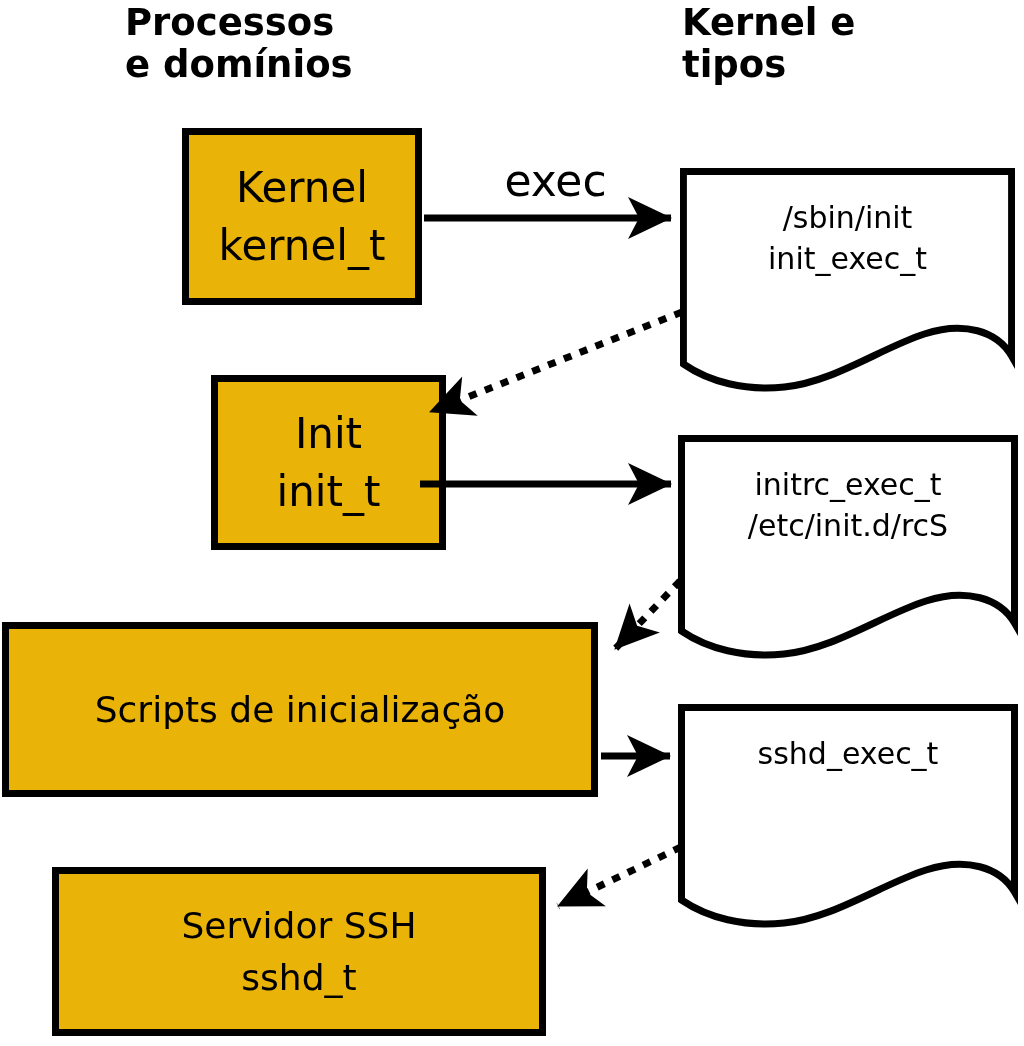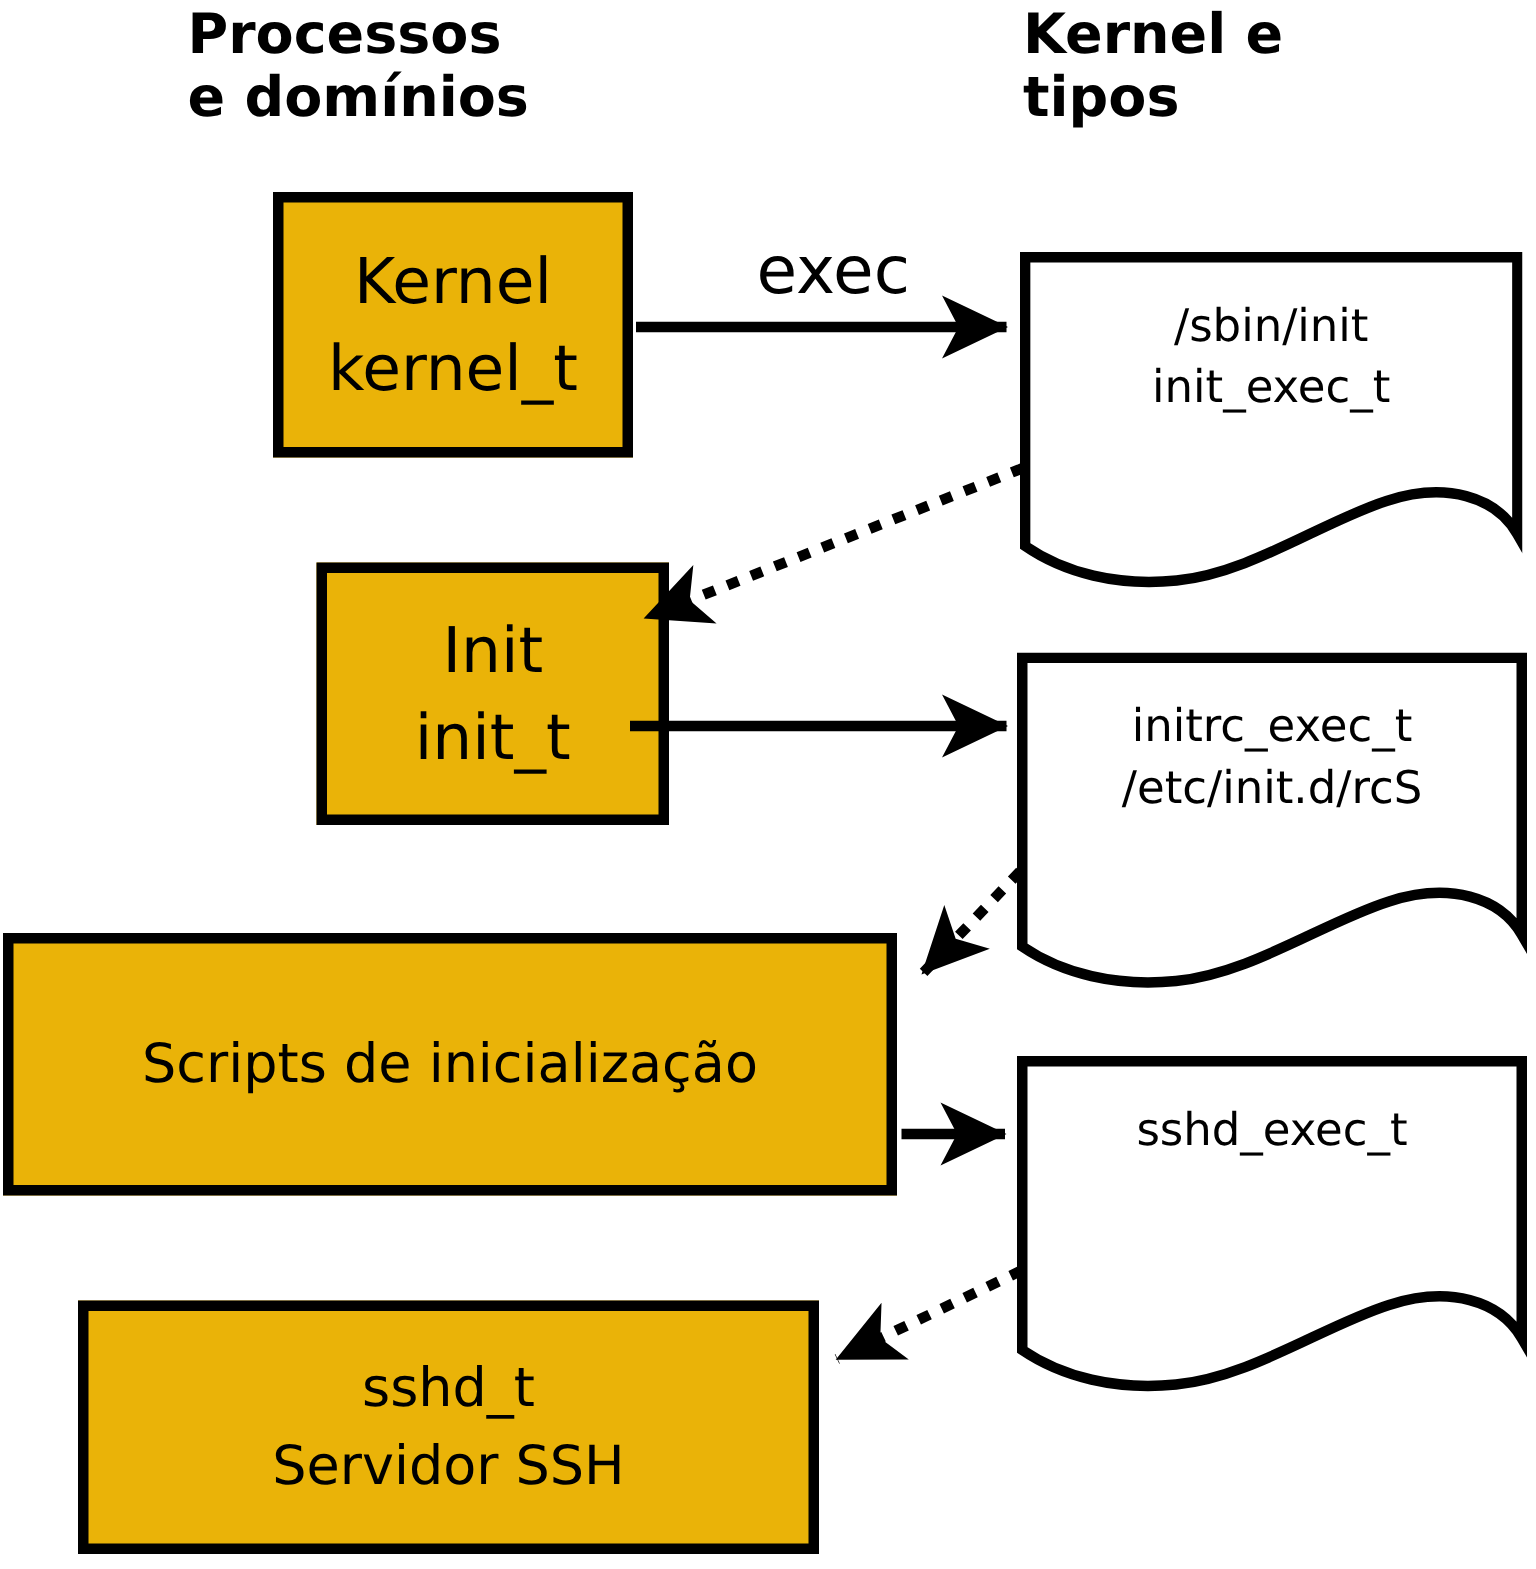--- a/index.html
+++ b/index.html
@@ -88,22 +88,22 @@
   <div>kernel_t</div>
 </div>
 <div class="pbox" id="box-init">
   <div>Init</div>
   <div>init_t</div>
 </div>
 <div class="pbox pbox-sm" id="box-scripts">
   <div>Scripts de inicialização</div>
 </div>
 <div class="pbox pbox-sm" id="box-servidor">
+  <div>Servidor SSH</div>
   <div>sshd_t</div>
-  <div>Servidor SSH</div>
 </div>
 
 <div class="doc" id="doc-sbin-init">
   <svg class="shape" viewBox="0 0 340 224" preserveAspectRatio="none">
     <path d="M3.5 3.5 L336.5 3.5 L336.5 188 C322 163 288 153 248 166 C204 180 156 214 106 219 C66 223 30 214 3.5 196 Z" fill="#ffffff" stroke="#000000" stroke-width="7"></path>
   </svg>
   <div class="doc-text">
     <div>/sbin/init</div>
     <div>init_exec_t</div>
   </div>

